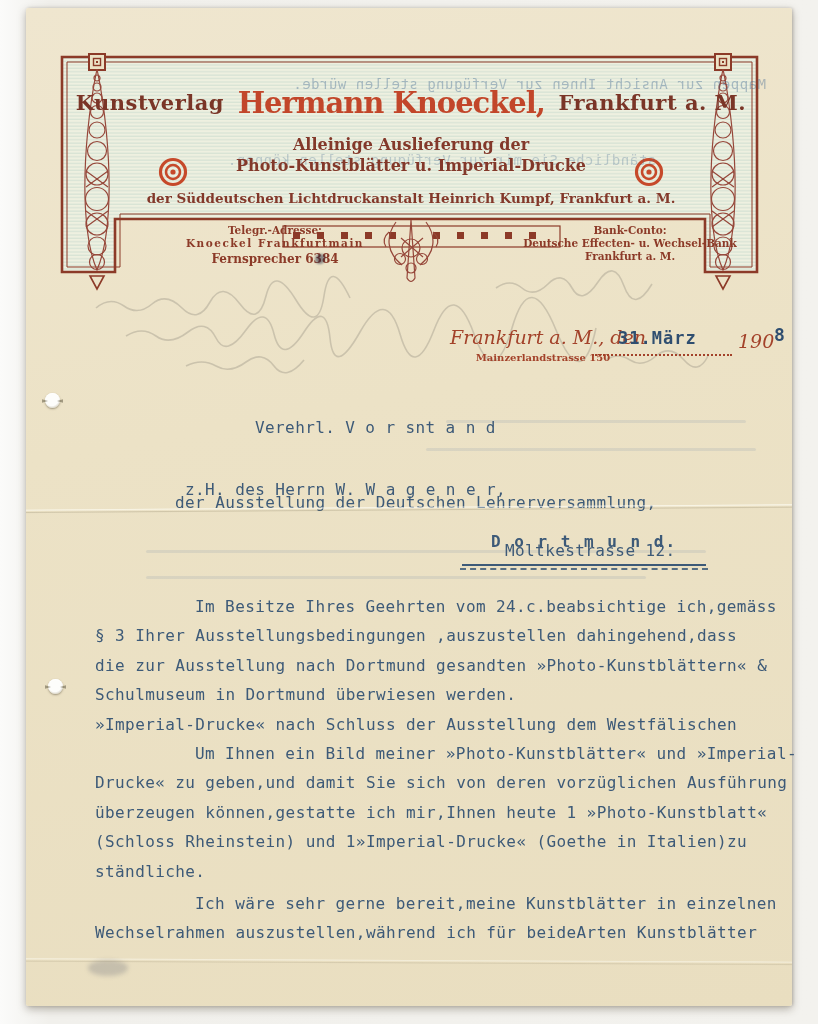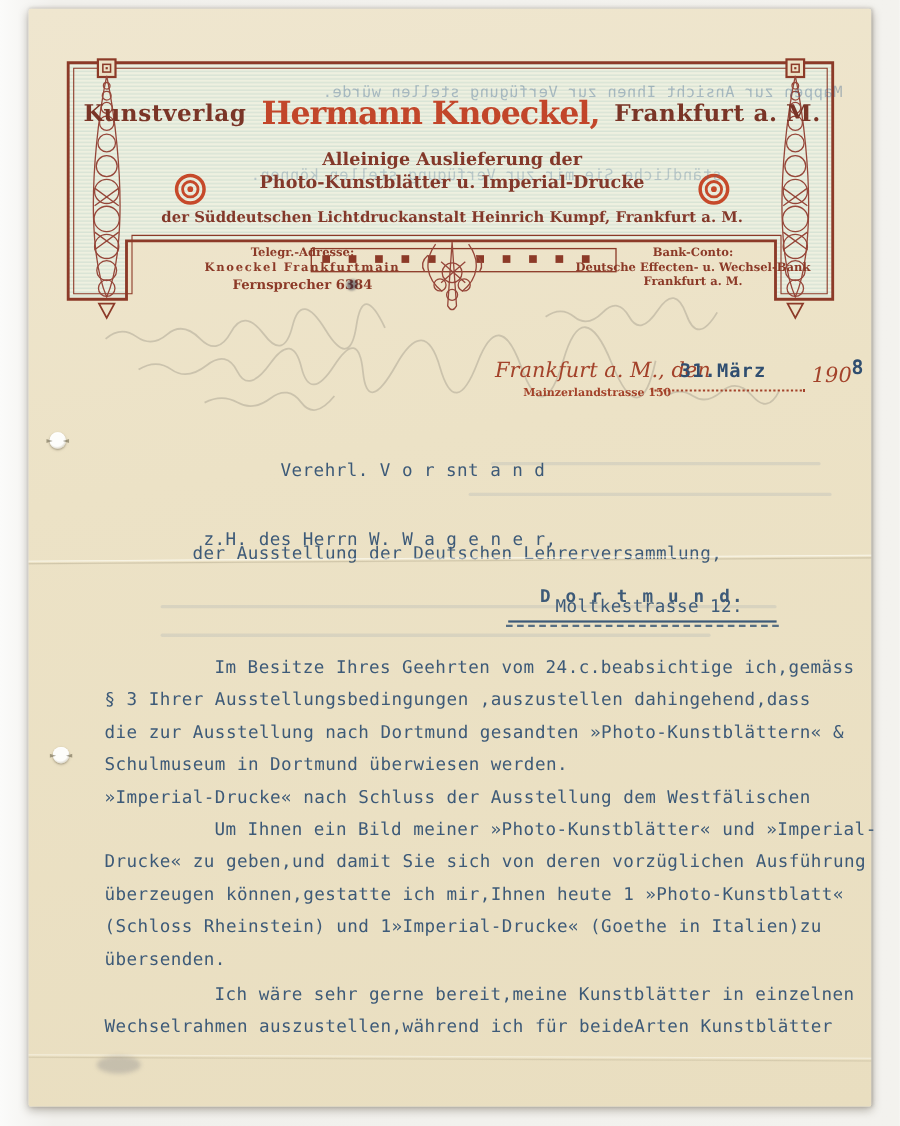--- a/index.html
+++ b/index.html
@@ -226,21 +226,21 @@
   <div class="abs body-block">
     <div class="body-line indent">Im Besitze Ihres Geehrten vom 24.c.beabsichtige ich,gemäss</div>
     <div class="body-line">§ 3 Ihrer Ausstellungsbedingungen ,auszustellen dahingehend,dass</div>
     <div class="body-line">die zur Ausstellung nach Dortmund gesandten »Photo-Kunstblättern« &amp;</div>
     <div class="body-line">Schulmuseum in Dortmund überwiesen werden.</div>
     <div class="body-line">»Imperial-Drucke« nach Schluss der Ausstellung dem Westfälischen</div>
     <div class="body-line indent">Um Ihnen ein Bild meiner »Photo-Kunstblätter« und »Imperial-</div>
     <div class="body-line">Drucke« zu geben,und damit Sie sich von deren vorzüglichen Ausführung</div>
     <div class="body-line">überzeugen können,gestatte ich mir,Ihnen heute 1 »Photo-Kunstblatt«</div>
     <div class="body-line">(Schloss Rheinstein) und 1»Imperial-Drucke« (Goethe in Italien)zu</div>
-    <div class="body-line">übersenden.</div>
+    <div class="body-line">ständliche.</div>
     <div class="body-line indent p-gap">Ich wäre sehr gerne bereit,meine Kunstblätter in einzelnen</div>
     <div class="body-line">Wechselrahmen auszustellen,während ich für beideArten Kunstblätter</div>
   </div>
 
   <div class="abs punch punch1"></div>
   <div class="abs punch punch2"></div>
   <div class="abs crease crease1"></div>
   <div class="abs crease crease2"></div>
   <div class="abs smudge2"></div>
 

